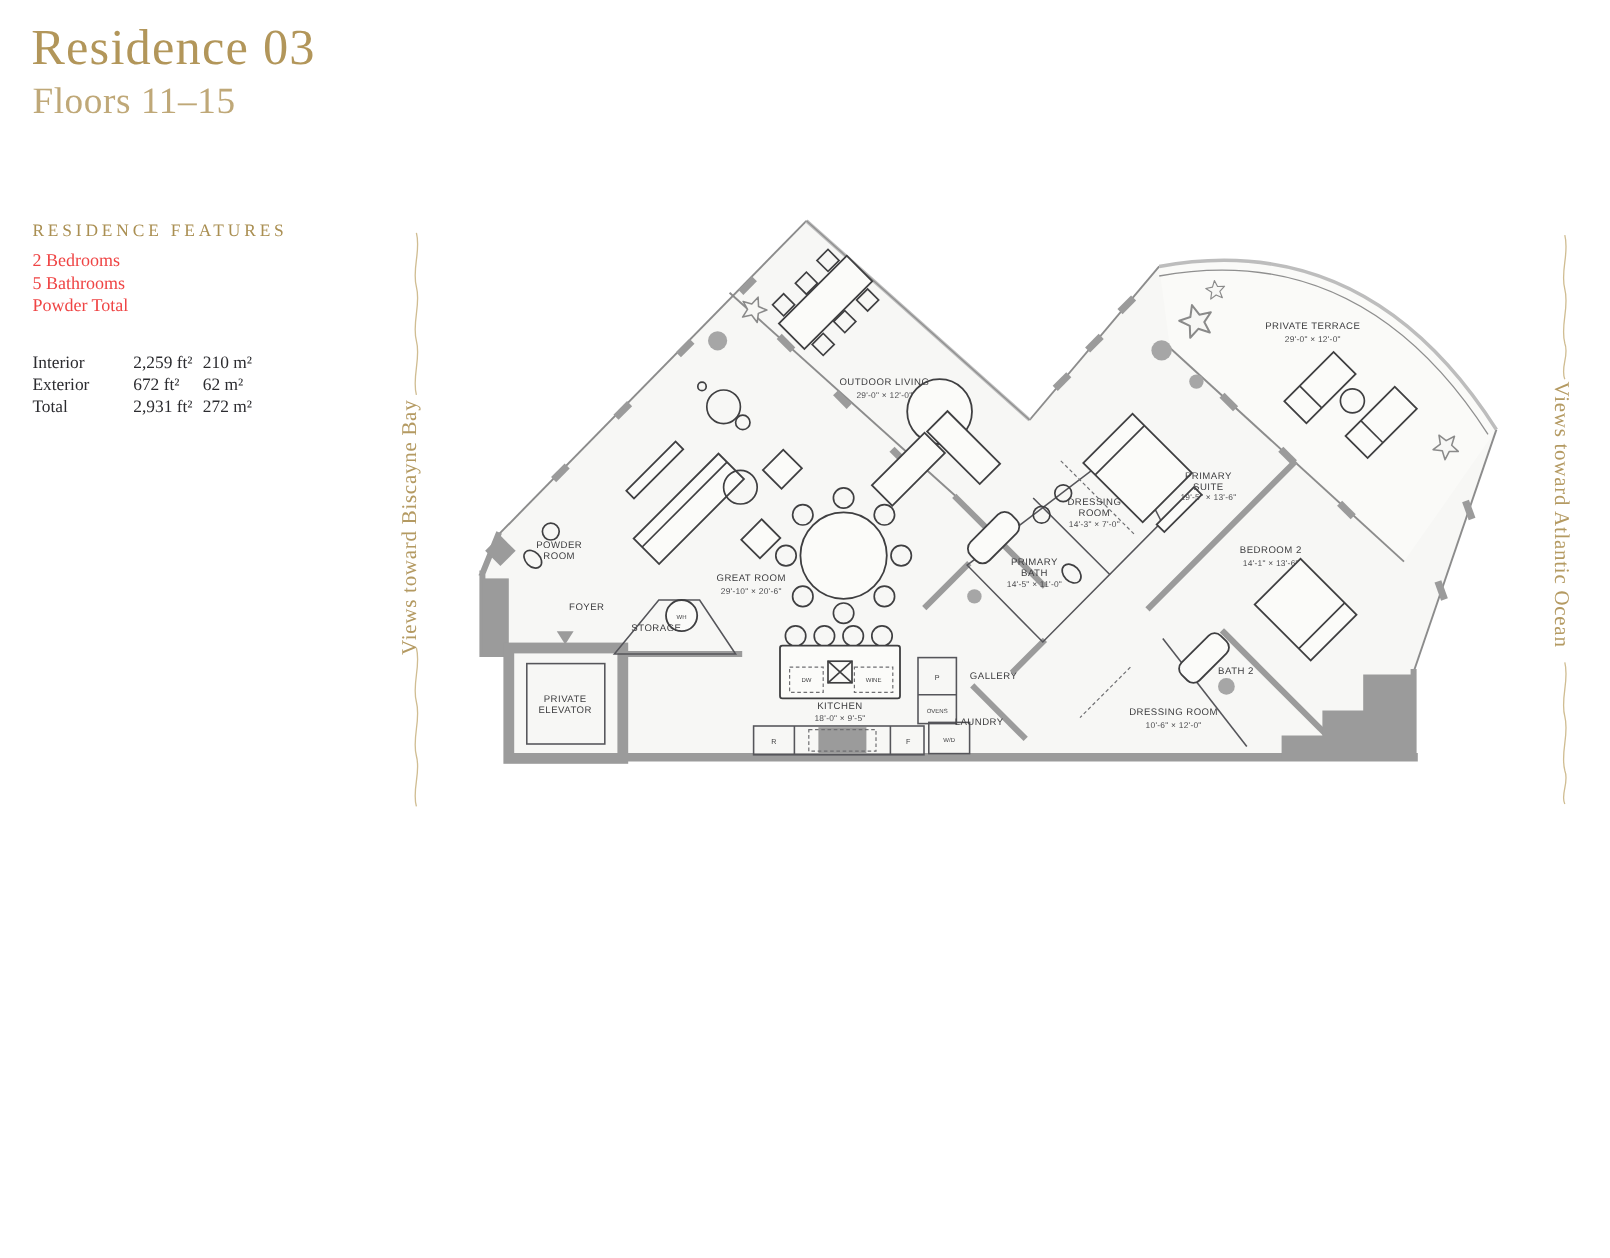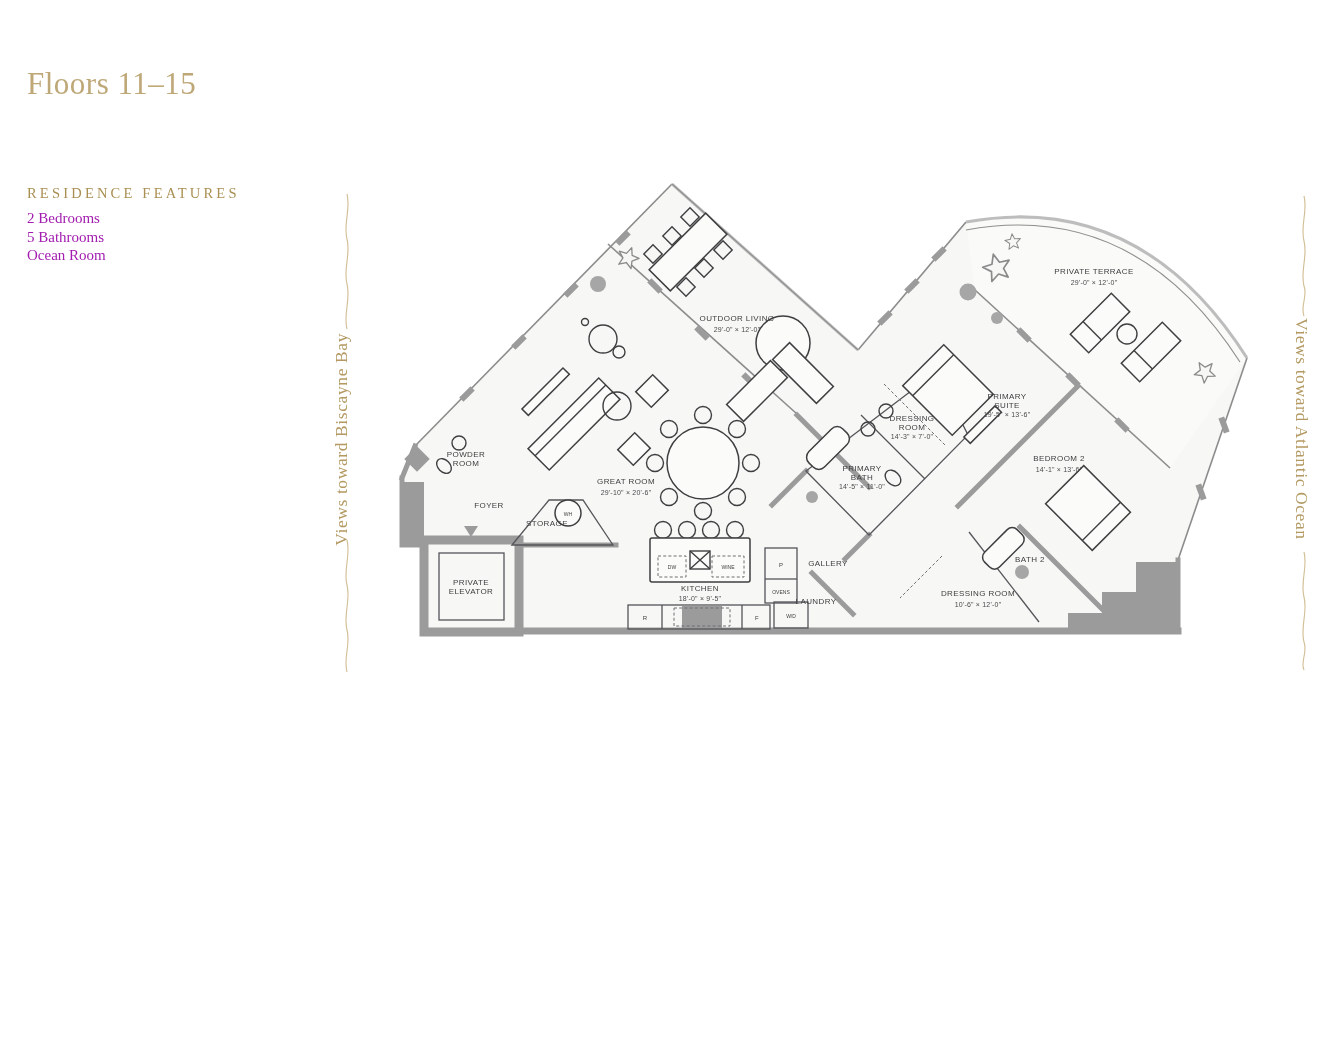--- a/index.html
+++ b/index.html
@@ -2,21 +2,21 @@
 <html><head>
 <meta charset="utf-8">
 <style>
   html,body{margin:0;padding:0;background:#ffffff;}
   .canvas{position:relative;width:1342px;height:1048px;background:#ffffff;overflow:hidden;
           font-family:"Liberation Serif",serif;}
   .abs{position:absolute;}
   .title{left:26px;top:16px;font-size:42px;color:#b2965a;letter-spacing:1px;font-weight:400;}
   .subtitle{left:27px;top:66px;font-size:31px;color:#bfa878;letter-spacing:.5px;}
   .feat-head{left:27px;top:185px;font-size:14.5px;color:#aa8f52;letter-spacing:3.2px;font-weight:400;text-align:center;}
-  .feat-list{left:27px;top:209px;font-size:15px;color:#a21caf;line-height:18.5px;}
+  .feat-list{left:27px;top:209px;font-size:15px;color:#ef4444;line-height:18.5px;}
   .areas{left:27px;top:294px;font-size:14.5px;color:#2c2c30;}
   .arow{display:flex;height:18px;line-height:18px;}
   .acell-l{width:84px;}
   .acell-i{width:58px;}
   .acell-m{width:60px;}
   .vlabel{font-size:17.5px;color:#b49a62;letter-spacing:.6px;writing-mode:vertical-rl;white-space:nowrap;}
   .vlabel.up{transform:rotate(180deg);}
   
   .rl{font-family:"Liberation Sans",sans-serif;font-size:8px;fill:#3d3d3f;letter-spacing:.4px;text-anchor:middle;}
   .rd{font-family:"Liberation Sans",sans-serif;font-size:7px;fill:#4a4a4d;letter-spacing:.2px;text-anchor:middle;}
@@ -37,29 +37,47 @@
   .dot{fill:#a6a6a6;stroke:none;}
   .tick{fill:#9b9b9b;stroke:none;}
   .wave{fill:none;stroke:#d0bd92;stroke-width:1.1;}
   .star{fill:#f7f7f5;stroke:#8a8a8a;stroke-width:1.3;stroke-linejoin:round;}
 </style>
 </head>
 <body>
 
 <div class="canvas">
 
+  <div class="abs title">Residence 03</div>
   <div class="abs subtitle">Floors 11–15</div>
 
   <div class="abs feat-head">RESIDENCE FEATURES</div>
   <div class="abs feat-list">
     <div>2 Bedrooms</div>
     <div>5 Bathrooms</div>
-    <div>Ocean Room</div>
+    <div>Powder Total</div>
   </div>
 
+  <div class="abs areas">
+    <div class="arow">
+      <span class="acell-l">Interior</span>
+      <span class="acell-i">2,259 ft²</span>
+      <span class="acell-m">210 m²</span>
+    </div>
+    <div class="arow">
+      <span class="acell-l">Exterior</span>
+      <span class="acell-i">672 ft²</span>
+      <span class="acell-m">62 m²</span>
+    </div>
+    <div class="arow">
+      <span class="acell-l">Total</span>
+      <span class="acell-i">2,931 ft²</span>
+      <span class="acell-m">272 m²</span>
+    </div>
+  </div>
 
   <div class="abs vlabel up" style="left:331px;top:333px;">Views toward Biscayne Bay</div>
   <div class="abs vlabel" style="left:1291px;top:318px;">Views toward Atlantic Ocean</div>
 
   <svg class="abs" style="left:0;top:0;" width="1342" height="1048" viewBox="0 0 1342 1048">
     <defs>
       <path id="starfish" class="star" d="M0,-11 L3,-3.8 L10.5,-3.4 L4.8,1.6 L6.5,9 L0,4.8 L-6.5,9 L-4.8,1.6 L-10.5,-3.4 L-3,-3.8 Z"></path>
     </defs>
 
     <g>

